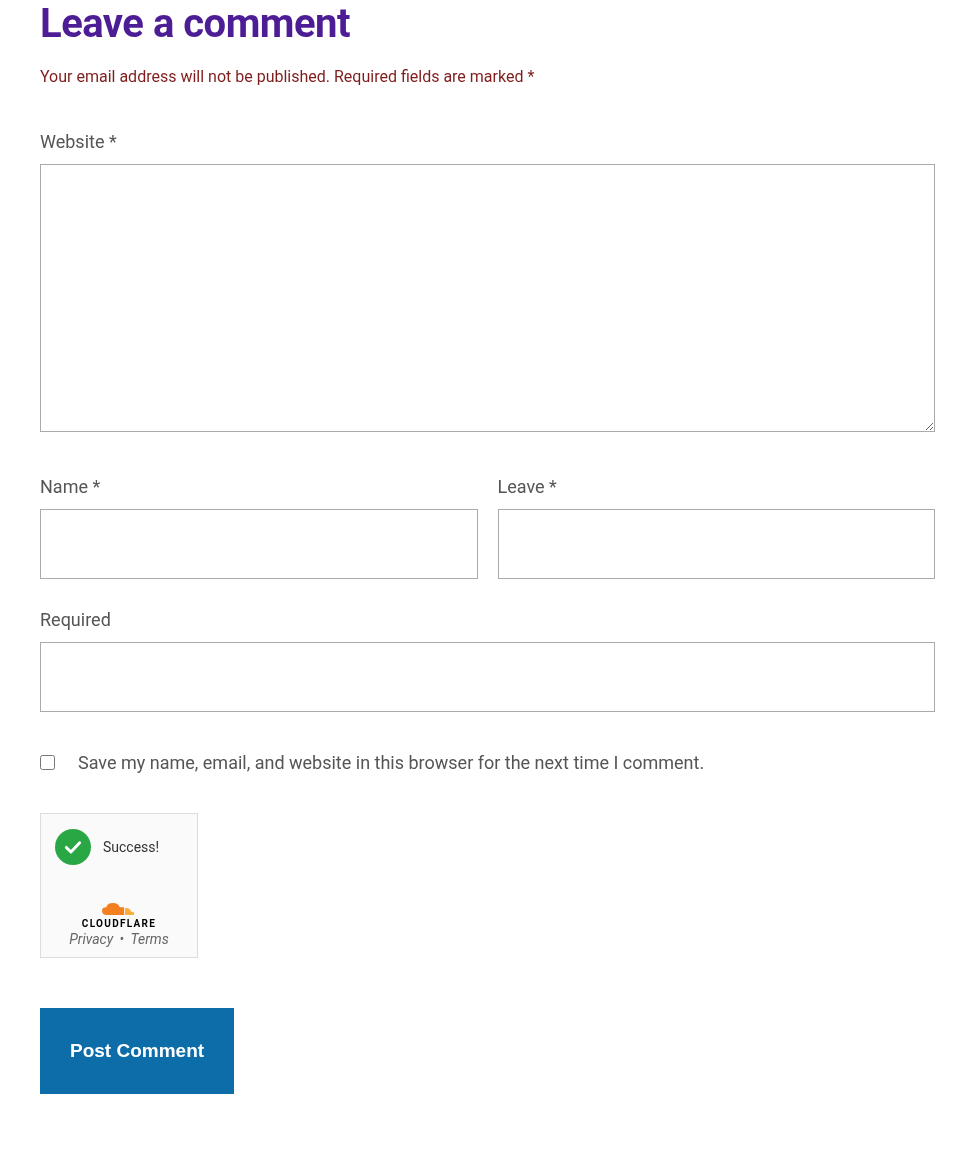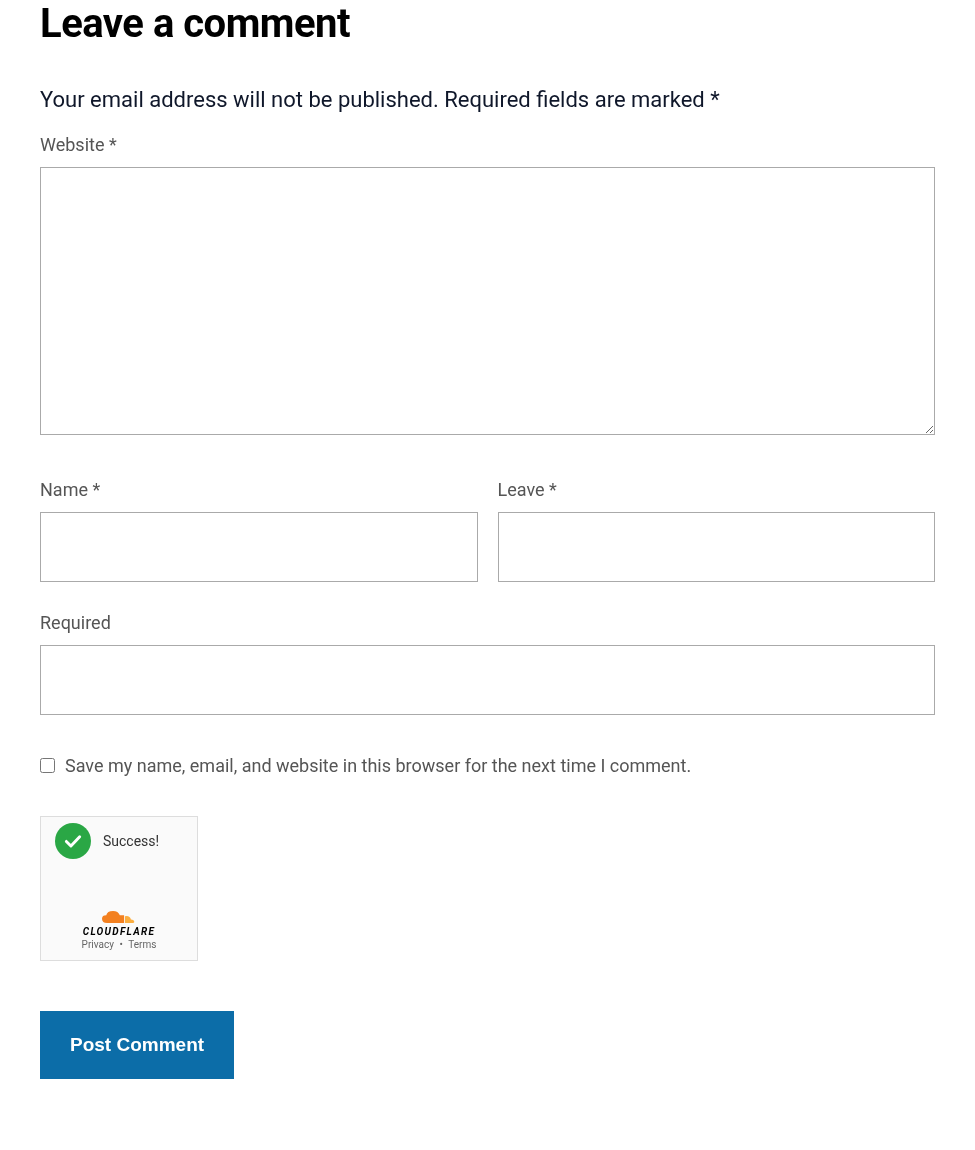--- a/index.html
+++ b/index.html
@@ -6,28 +6,28 @@
     body {
       font-family: -apple-system, BlinkMacSystemFont, "Segoe UI", Roboto, Helvetica, Arial, sans-serif;
       background: #fff;
       width: 975px;
       padding: 0 40px;
       color: #333;
     }
     .heading {
       font-size: 40px;
       font-weight: 700;
-      color: #000000;
-      margin-bottom: 40px;
+      color: #4c1d95;
+      margin-bottom: 20px;
       letter-spacing: -0.5px;
     }
     .notice {
-      font-size: 22px;
-      color: #0f172a;
-      margin-bottom: 22px;
+      font-size: 16px;
+      color: #7f1d1d;
+      margin-bottom: 45px;
     }
     .field-group { margin-bottom: 40px; }
     .label {
       display: block;
       font-size: 18px;
       color: #555;
       margin-bottom: 12px;
     }
     textarea {
       width: 100%;
@@ -48,41 +48,41 @@
       width: 100%;
       height: 70px;
       border: 1px solid #aaa;
       padding: 0 12px;
       font-size: 16px;
       font-family: inherit;
     }
     .checkbox-row {
       display: flex;
       align-items: center;
-      gap: 10px;
+      gap: 23px;
       margin-top: 20px;
       margin-bottom: 40px;
     }
     .checkbox-row input[type="checkbox"] {
       width: 15px;
       height: 15px;
     }
     .checkbox-row label {
       font-size: 18px;
       color: #555;
     }
     .turnstile {
       width: 158px;
       height: 145px;
       border: 1px solid #ddd;
       background: #fafafa;
       display: flex;
       flex-direction: column;
       justify-content: space-between;
-      padding: 6px 10px 10px;
+      padding: 15px 10px 10px;
       margin-bottom: 50px;
     }
     .turnstile-top {
       display: flex;
       align-items: center;
       gap: 12px;
       padding-left: 4px;
     }
     .check-circle {
       width: 36px;
@@ -102,32 +102,31 @@
       margin: 0 auto 1px;
       position: relative;
     }
     .cloud-icon svg { width: 100%; height: 100%; }
     .cf-brand {
       font-size: 10px;
       font-weight: 700;
       letter-spacing: 1.3px;
       color: #000;
       margin-bottom: 2px;
-      font-style: italic;
     }
-    .cf-links { font-size: 10px; color: #666; }
+    .cf-links { font-size: 14px; color: #666; font-style: italic; }
     .cf-links span { display: inline-block; }
     .dot { margin: 0 3px; }
     .submit-btn {
       background: #0c6da8;
       color: #fff;
       border: none;
       font-size: 19px;
       font-weight: 700;
-      padding: 23px 30px;
+      padding: 32px 30px;
       cursor: pointer;
     }
   </style>
 </head>
 <body>
 
 
 
 <h2 class="heading">Leave a comment</h2>
 

